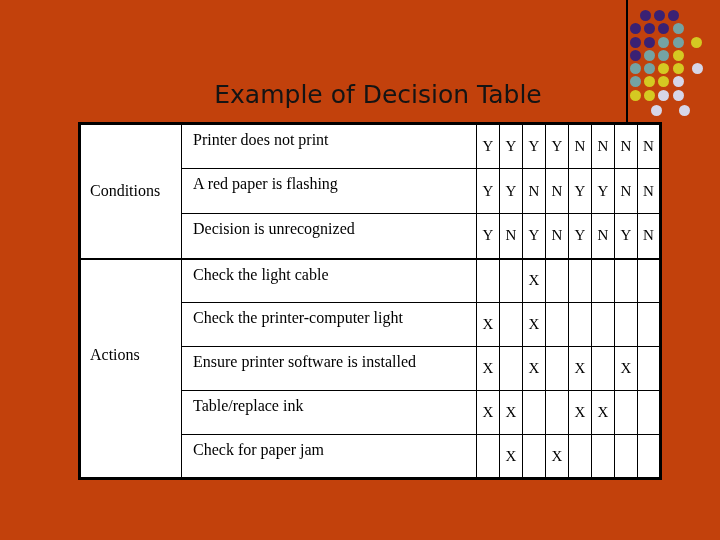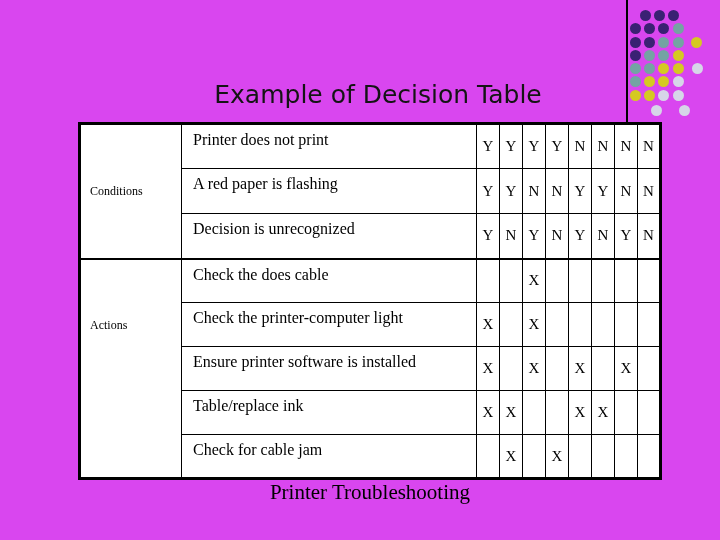--- a/index.html
+++ b/index.html
@@ -3,21 +3,21 @@
 <meta charset="utf-8">
 <style>
   html, body { margin: 0; padding: 0; }
   body {
     width: 720px; height: 540px;
     background: #ffffff;
     font-family: "Liberation Serif", "DejaVu Serif", serif;
   }
   .slide {
     position: relative; width: 720px; height: 540px;
-    background: #d946ef; overflow: hidden;
+    background: #c2410c; overflow: hidden;
   }
   .slide-title {
     position: absolute; top: 80px; left: 18px; width: 720px;
     text-align: center;
     font-family: "DejaVu Sans", sans-serif;
     font-size: 25px; color: #141414; letter-spacing: 0px;
   }
   .vline {
     position: absolute; left: 626px; top: 0; width: 2px; height: 131px;
     background: #000;
@@ -27,24 +27,24 @@
 
   table.decision {
     position: absolute; left: 78px; top: 122px;
     width: 584px; border-collapse: collapse; table-layout: fixed;
     border: 3px solid #000; background: #fff;
   }
   table.decision td { border: 1px solid #000; overflow: hidden; }
   tr.cond-row { height: 45px; }
   tr.act-row  { height: 44px; }
   .label-cell {
-    font-size: 12px; color: #000;
+    font-size: 16px; color: #000;
     vertical-align: middle; padding-left: 9px;
   }
-  .label-cell.actions-label { vertical-align: top; padding-top: 58px; }
+  .label-cell.actions-label { vertical-align: top; padding-top: 86px; }
   .desc-cell {
     font-size: 16px; color: #000;
     vertical-align: top; padding: 6px 4px 0 11px; margin-top: 19px;
   }
   .rule-cell {
     font-size: 15px; color: #000;
     text-align: center; vertical-align: middle; padding: 0;
   }
   .section-top { border-top: 2px solid #000 !important; }
   .caption {
@@ -138,21 +138,21 @@
           <td class="rule-cell">N</td>
           <td class="rule-cell">Y</td>
           <td class="rule-cell">N</td>
           <td class="rule-cell">Y</td>
           <td class="rule-cell">N</td>
           <td class="rule-cell">Y</td>
           <td class="rule-cell">N</td>
         </tr>
         <tr class="act-row">
           <td rowspan="5" class="label-cell actions-label section-top">Actions</td>
-          <td class="desc-cell section-top">Check the does cable</td>
+          <td class="desc-cell section-top">Check the light cable</td>
           <td class="rule-cell section-top"></td>
           <td class="rule-cell section-top"></td>
           <td class="rule-cell section-top">X</td>
           <td class="rule-cell section-top"></td>
           <td class="rule-cell section-top"></td>
           <td class="rule-cell section-top"></td>
           <td class="rule-cell section-top"></td>
           <td class="rule-cell section-top"></td>
         </tr>
         <tr class="act-row">
@@ -182,28 +182,27 @@
           <td class="rule-cell">X</td>
           <td class="rule-cell">X</td>
           <td class="rule-cell"></td>
           <td class="rule-cell"></td>
           <td class="rule-cell">X</td>
           <td class="rule-cell">X</td>
           <td class="rule-cell"></td>
           <td class="rule-cell"></td>
         </tr>
         <tr class="act-row">
-          <td class="desc-cell">Check for cable jam</td>
+          <td class="desc-cell">Check for paper jam</td>
           <td class="rule-cell"></td>
           <td class="rule-cell">X</td>
           <td class="rule-cell"></td>
           <td class="rule-cell">X</td>
           <td class="rule-cell"></td>
           <td class="rule-cell"></td>
           <td class="rule-cell"></td>
           <td class="rule-cell"></td>
         </tr>
       </tbody>
   </table>
 
-  <div class="caption">Printer Troubleshooting</div>
 
 </div>
 
 </body></html>

